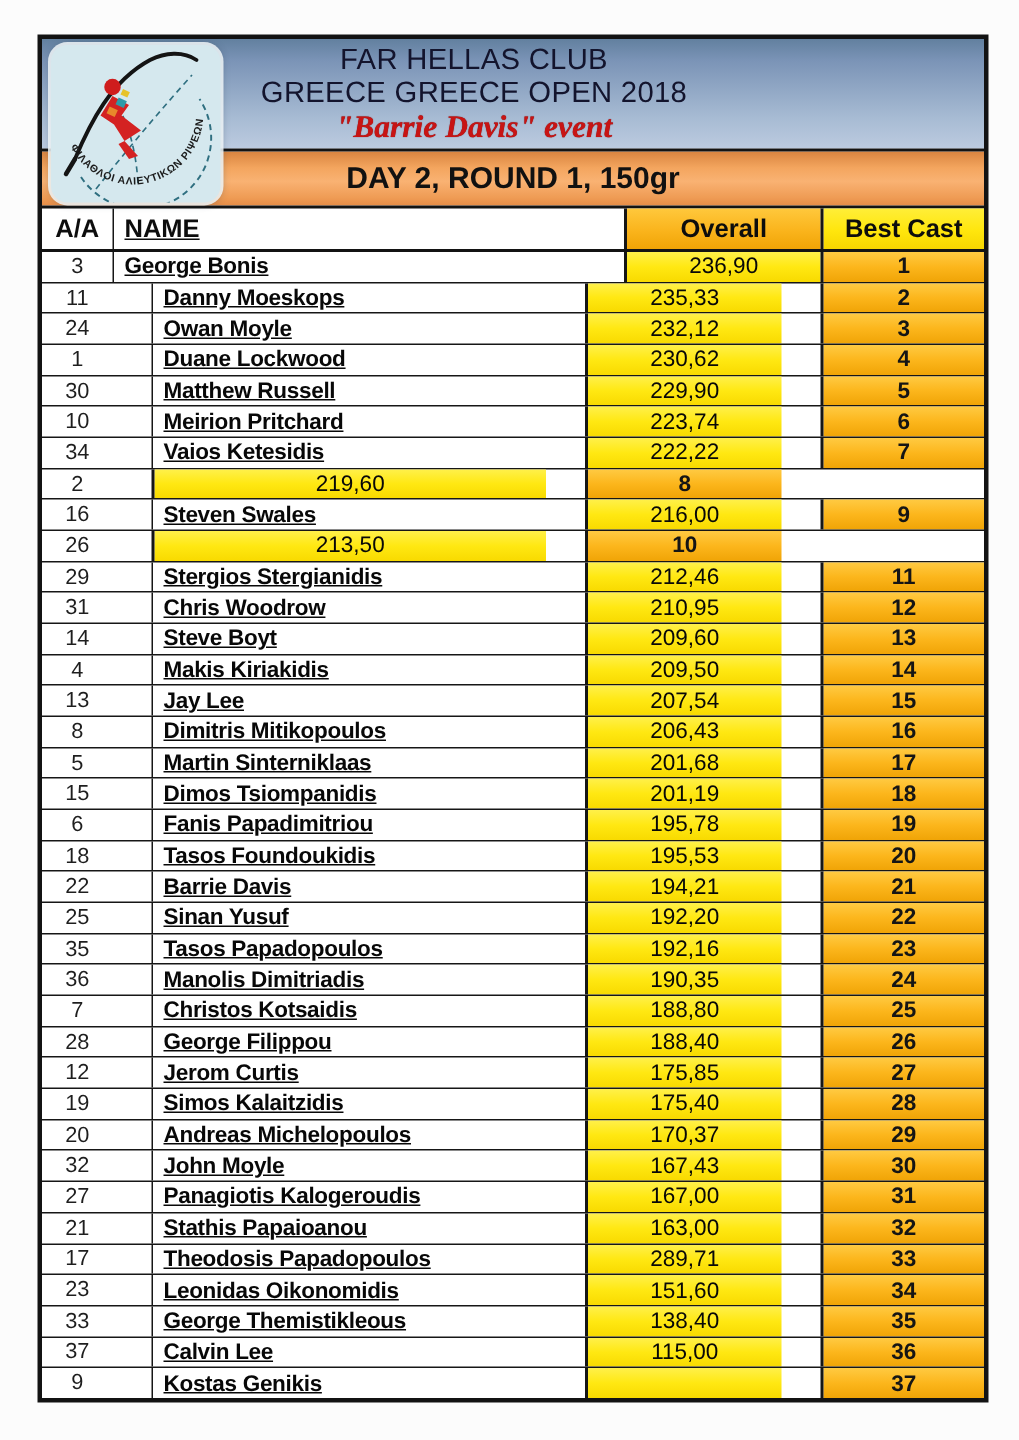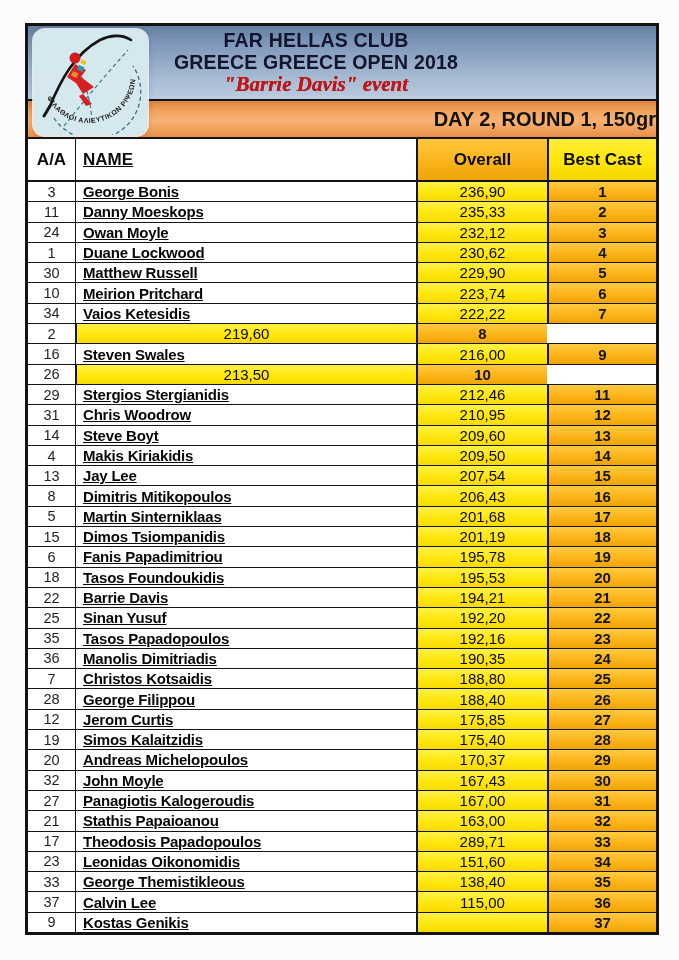--- a/index.html
+++ b/index.html
@@ -4,47 +4,47 @@
 <style>
   html,body{margin:0;padding:0;width:679px;height:960px;background:#fcfcfc;overflow:hidden;
     font-family:"Liberation Sans",sans-serif;-webkit-font-smoothing:antialiased;}
   .doc{position:absolute;left:25px;top:23px;width:634px;height:912px;box-sizing:border-box;
     border:3px solid #131313;background:#fff;display:flex;flex-direction:column;}
   
   .banner-blue{position:relative;height:75px;flex:0 0 auto;border-bottom:2px solid #131313;
     background:linear-gradient(180deg,#62809f 0%,#7b94b7 20%,#a7bbd3 72%,#bccbe0 100%);
     display:flex;flex-direction:column;align-items:center;justify-content:center;
     padding-right:52px;box-sizing:border-box;}
-  .banner-blue .l1,.banner-blue .l2{font-weight:700;font-size:19.5px;line-height:22px;
+  .banner-blue .l1,.banner-blue .l2{font-weight:400;font-size:19.5px;line-height:22px;
     color:#13142d;letter-spacing:.2px;}
   .banner-blue .l3{font-family:"Liberation Serif",serif;font-style:italic;font-weight:700;
     font-size:21px;line-height:23px;color:#c81414;text-shadow:0 0 .6px #6c0b0b;}
   
   .logo{position:absolute;left:6px;top:4px;width:113px;height:105px;z-index:6;
     border-radius:11px;background:#d5e8ee;box-shadow:0 0 0 2px rgba(240,246,248,.85),0 0 6px rgba(40,60,80,.45);}
   .logo svg{display:block;width:100%;height:100%;}
   
   .banner-orange{height:36px;flex:0 0 auto;border-bottom:2.5px solid #131313;
     background:linear-gradient(180deg,#d98440 0%,#f3a55e 30%,#f9b273 55%,#ef9c55 85%,#e68d47 100%);
-    display:flex;align-items:center;justify-content:flex-end;}
+    display:flex;align-items:center;justify-content:center;}
   .banner-orange span{font-weight:700;font-size:20px;color:#111;}
   
   .row{display:grid;grid-template-columns:47px 1fr 131px 109px;box-sizing:border-box;}
   .c{display:flex;align-items:center;justify-content:center;box-sizing:border-box;overflow:hidden;}
   .c.nm{justify-content:flex-start;padding-left:7px;text-decoration:underline;}
   .c + .c{border-left:1.7px solid #161616;}
   .c.bc{border-left-width:2px;}
   .c.ov{border-left-width:2px;}
-  .thead{height:43px;flex:0 0 auto;border-bottom:2px solid #131313;}
+  .thead{height:29px;flex:0 0 auto;border-bottom:2px solid #131313;}
   .thead .c{font-weight:700;font-size:17px;color:#0d0d0d;}
   .thead .bc{background:linear-gradient(180deg,#ffee38 0%,#ffe60d 55%,#f6d600 100%);}
   .thead .ov{background:linear-gradient(180deg,#ffc83c 0%,#fab41c 55%,#f0a406 100%);}
   .tbody{flex:1 1 auto;display:flex;flex-direction:column;}
   .tbody .row{flex:1 1 0;}
-  .tbody .row + .row{border-top:1.5px solid #161616;}
+  .tbody .row + .row{border-top:1.5px solid #161616;gap:26px;}
   .tbody .aa{font-size:14.5px;font-weight:400;color:#1e1e1e;}
   .tbody .nm{font-size:15px;font-weight:700;color:#080808;letter-spacing:-.2px;}
   .tbody .bc{font-size:15px;font-weight:400;color:#080808;
     background:linear-gradient(180deg,#fff04a 0%,#ffe812 50%,#f8da00 100%);}
   .tbody .ov{font-size:15px;font-weight:700;color:#151515;
     background:linear-gradient(180deg,#ffca42 0%,#fcb61c 50%,#f0a406 100%);}
 </style>
 </head>
 <body>
 

